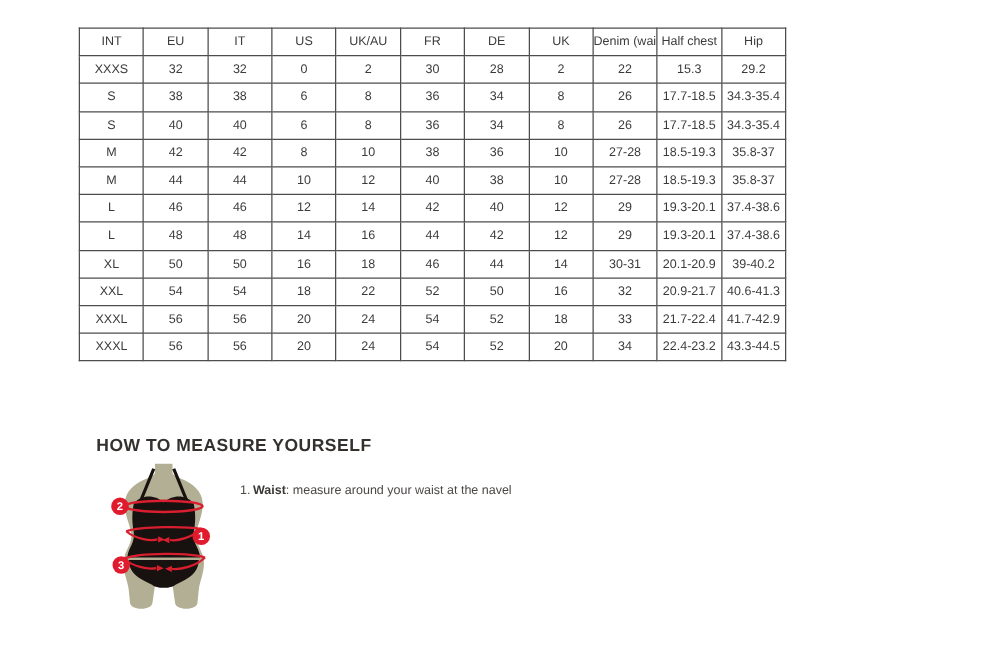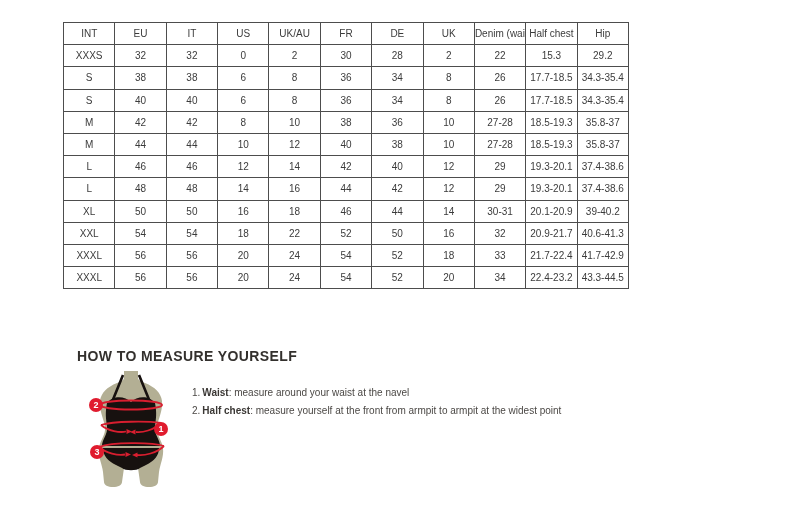--- a/index.html
+++ b/index.html
@@ -190,21 +190,20 @@
           <td>22.4-23.2</td>
           <td>43.3-44.5</td>
         </tr>
       </tbody>
   </table>
 
   <div class="measure-heading">HOW TO MEASURE YOURSELF</div>
 
   <ol class="measure-list">
     <li><span class="num">1.</span><b>Waist</b><span>: measure around your waist at the navel</span></li>
-    <li><span class="num">2.</span><b>Half chest</b><span>: measure yourself at the front from armpit to armpit at the widest point</span></li>
   </ol>
 
   <div class="figure-wrap">
     <svg width="110" height="122" viewBox="0 0 110 122" xmlns="http://www.w3.org/2000/svg">
 
       <path fill="#b3af94" d="
         M48,2 L62,2 L62,9
         C62,11 65,12.5 69,14
         C79,18 85,24 86,32
         C87,42 82,50 81,58

